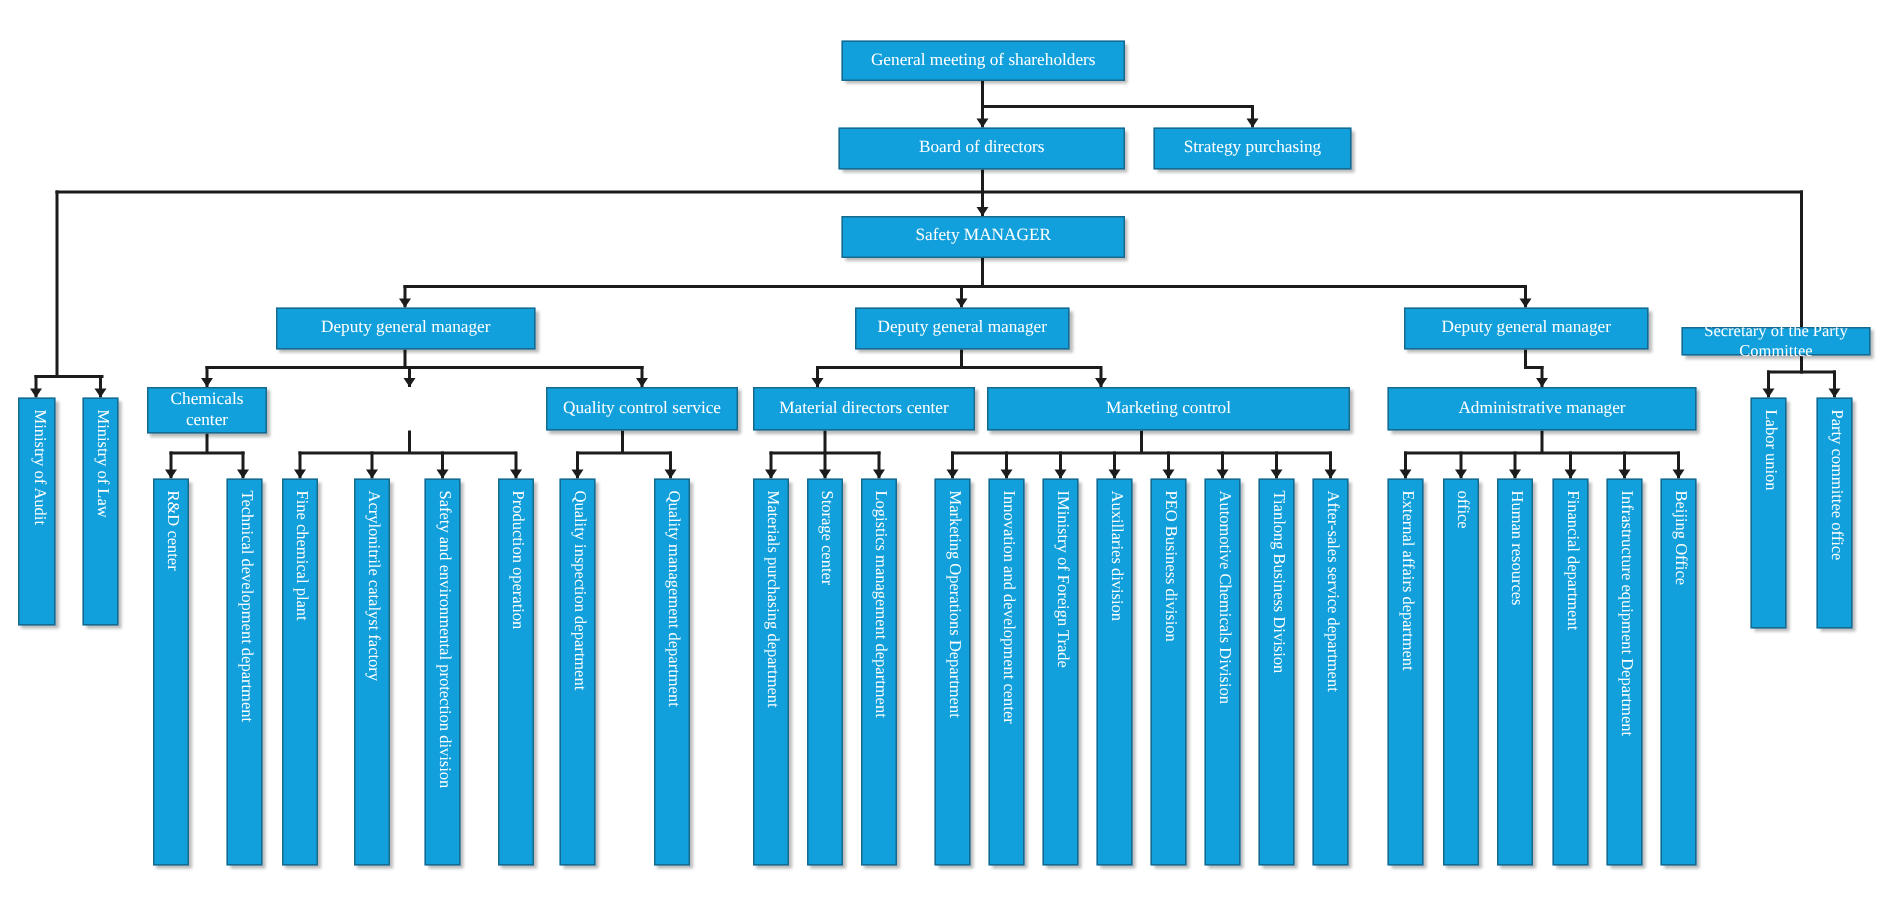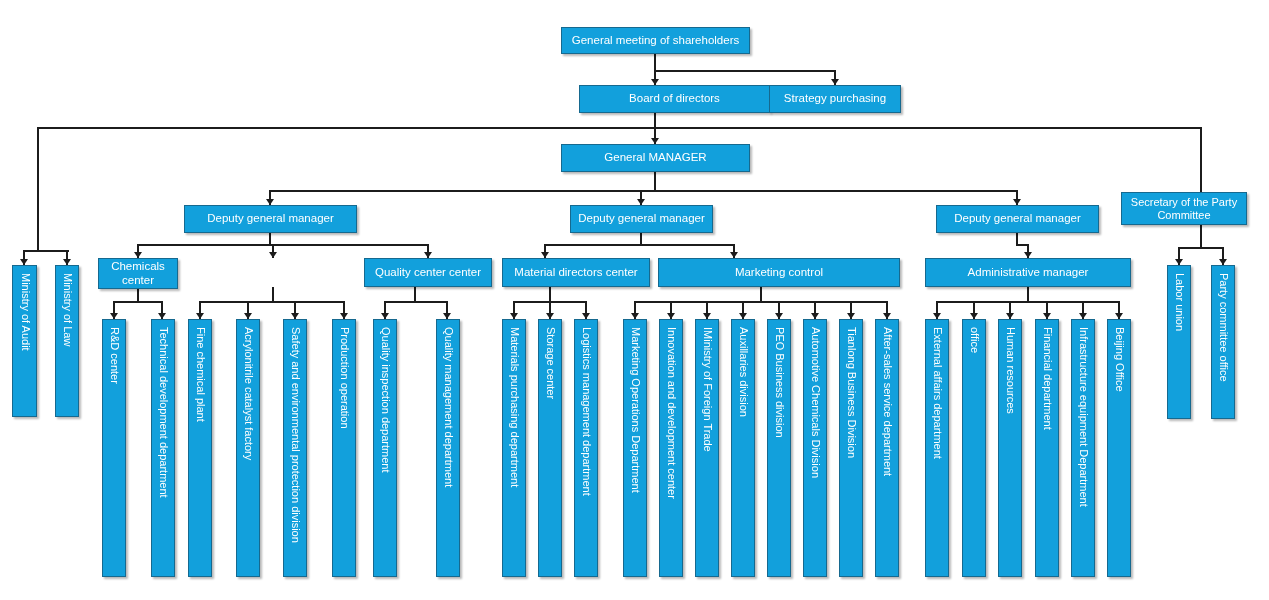--- a/index.html
+++ b/index.html
@@ -1,17 +1,17 @@
 <!DOCTYPE html>
 <html><head>
 <meta charset="utf-8">
 <style>
   html,body{margin:0;padding:0;background:#ffffff;}
   #canvas{position:relative;width:1269px;height:600px;background:#ffffff;overflow:hidden;
-          font-family:Liberation Sans, sans-serif;}
+          font-family:Liberation Serif, serif;}
   .seg{position:absolute;background:#1c1c1c;z-index:1;}
   .arrow{position:absolute;width:0;height:0;border-left:4px solid transparent;
          border-right:4px solid transparent;border-top:6px solid #1c1c1c;z-index:1;}
   .node{position:absolute;box-sizing:border-box;background:#12a0dc;color:#ffffff;
         border:1px solid rgba(25,60,80,0.55);box-shadow:2px 2px 2px rgba(0,0,0,0.28);z-index:2;}
   .node.h{display:flex;align-items:center;justify-content:center;text-align:center;
           font-size:11.5px;line-height:1.15;padding:1px 2px;}
   .node.h.small{font-size:11px;}
   .node.v{writing-mode:vertical-rl;text-orientation:mixed;font-size:11px;
           line-height:21px;padding-top:7px;text-align:left;}
@@ -123,33 +123,33 @@
     <div class="arrow" style="left: 811px; top: 313px;"></div>
     <div class="arrow" style="left: 847px; top: 313px;"></div>
     <div class="arrow" style="left: 883px; top: 313px;"></div>
     <div class="arrow" style="left: 933px; top: 313px;"></div>
     <div class="arrow" style="left: 970px; top: 313px;"></div>
     <div class="arrow" style="left: 1006px; top: 313px;"></div>
     <div class="arrow" style="left: 1043px; top: 313px;"></div>
     <div class="arrow" style="left: 1079px; top: 313px;"></div>
     <div class="arrow" style="left: 1115px; top: 313px;"></div>
     <div class="node h" style="left: 561px; top: 27px; width: 189px; height: 27px;">General meeting of shareholders</div>
-    <div class="node h" style="left: 559px; top: 85px; width: 191px; height: 28px; margin-left: 20px;">Board of directors</div>
+    <div class="node h" style="left: 559px; top: 85px; width: 191px; height: 28px;">Board of directors</div>
     <div class="node h" style="left: 769px; top: 85px; width: 132px; height: 28px;">Strategy purchasing</div>
-    <div class="node h" style="left: 561px; top: 144px; width: 189px; height: 28px;">General MANAGER</div>
+    <div class="node h" style="left: 561px; top: 144px; width: 189px; height: 28px;">Safety MANAGER</div>
     <div class="node v" style="left: 12px; top: 265px; width: 25px; height: 152px;">Ministry of Audit</div>
     <div class="node v" style="left: 55px; top: 265px; width: 24px; height: 152px;">Ministry of Law</div>
-    <div class="node h small" style="left: 1121px; top: 192px; width: 126px; height: 33px;">Secretary of the Party Committee</div>
+    <div class="node h small" style="left: 1121px; top: 218px; width: 126px; height: 19px;">Secretary of the Party Committee</div>
     <div class="node v" style="left: 1167px; top: 265px; width: 24px; height: 154px;">Labor union</div>
     <div class="node v" style="left: 1211px; top: 265px; width: 24px; height: 154px;">Party committee office</div>
     <div class="node h" style="left: 184px; top: 205px; width: 173px; height: 28px;">Deputy general manager</div>
     <div class="node h" style="left: 570px; top: 205px; width: 143px; height: 28px;">Deputy general manager</div>
     <div class="node h" style="left: 936px; top: 205px; width: 163px; height: 28px;">Deputy general manager</div>
     <div class="node h" style="left: 98px; top: 258px; width: 80px; height: 31px;">Chemicals center</div>
-    <div class="node h" style="left: 364px; top: 258px; width: 128px; height: 29px;">Quality center center</div>
+    <div class="node h" style="left: 364px; top: 258px; width: 128px; height: 29px;">Quality control service</div>
     <div class="node h" style="left: 502px; top: 258px; width: 148px; height: 29px;">Material directors center</div>
     <div class="node h" style="left: 658px; top: 258px; width: 242px; height: 29px;">Marketing control</div>
     <div class="node h" style="left: 925px; top: 258px; width: 206px; height: 29px;">Administrative manager</div>
     <div class="node v" style="left: 102px; top: 319px; width: 24px; height: 258px;">R&amp;D center</div>
     <div class="node v" style="left: 151px; top: 319px; width: 24px; height: 258px;">Technical development department</div>
     <div class="node v" style="left: 188px; top: 319px; width: 24px; height: 258px;">Fine chemical plant</div>
     <div class="node v" style="left: 236px; top: 319px; width: 24px; height: 258px;">Acrylonitrile catalyst factory</div>
     <div class="node v" style="left: 283px; top: 319px; width: 24px; height: 258px;">Safety and environmental protection division</div>
     <div class="node v" style="left: 332px; top: 319px; width: 24px; height: 258px;">Production operation</div>
     <div class="node v" style="left: 373px; top: 319px; width: 24px; height: 258px;">Quality inspection department</div>

